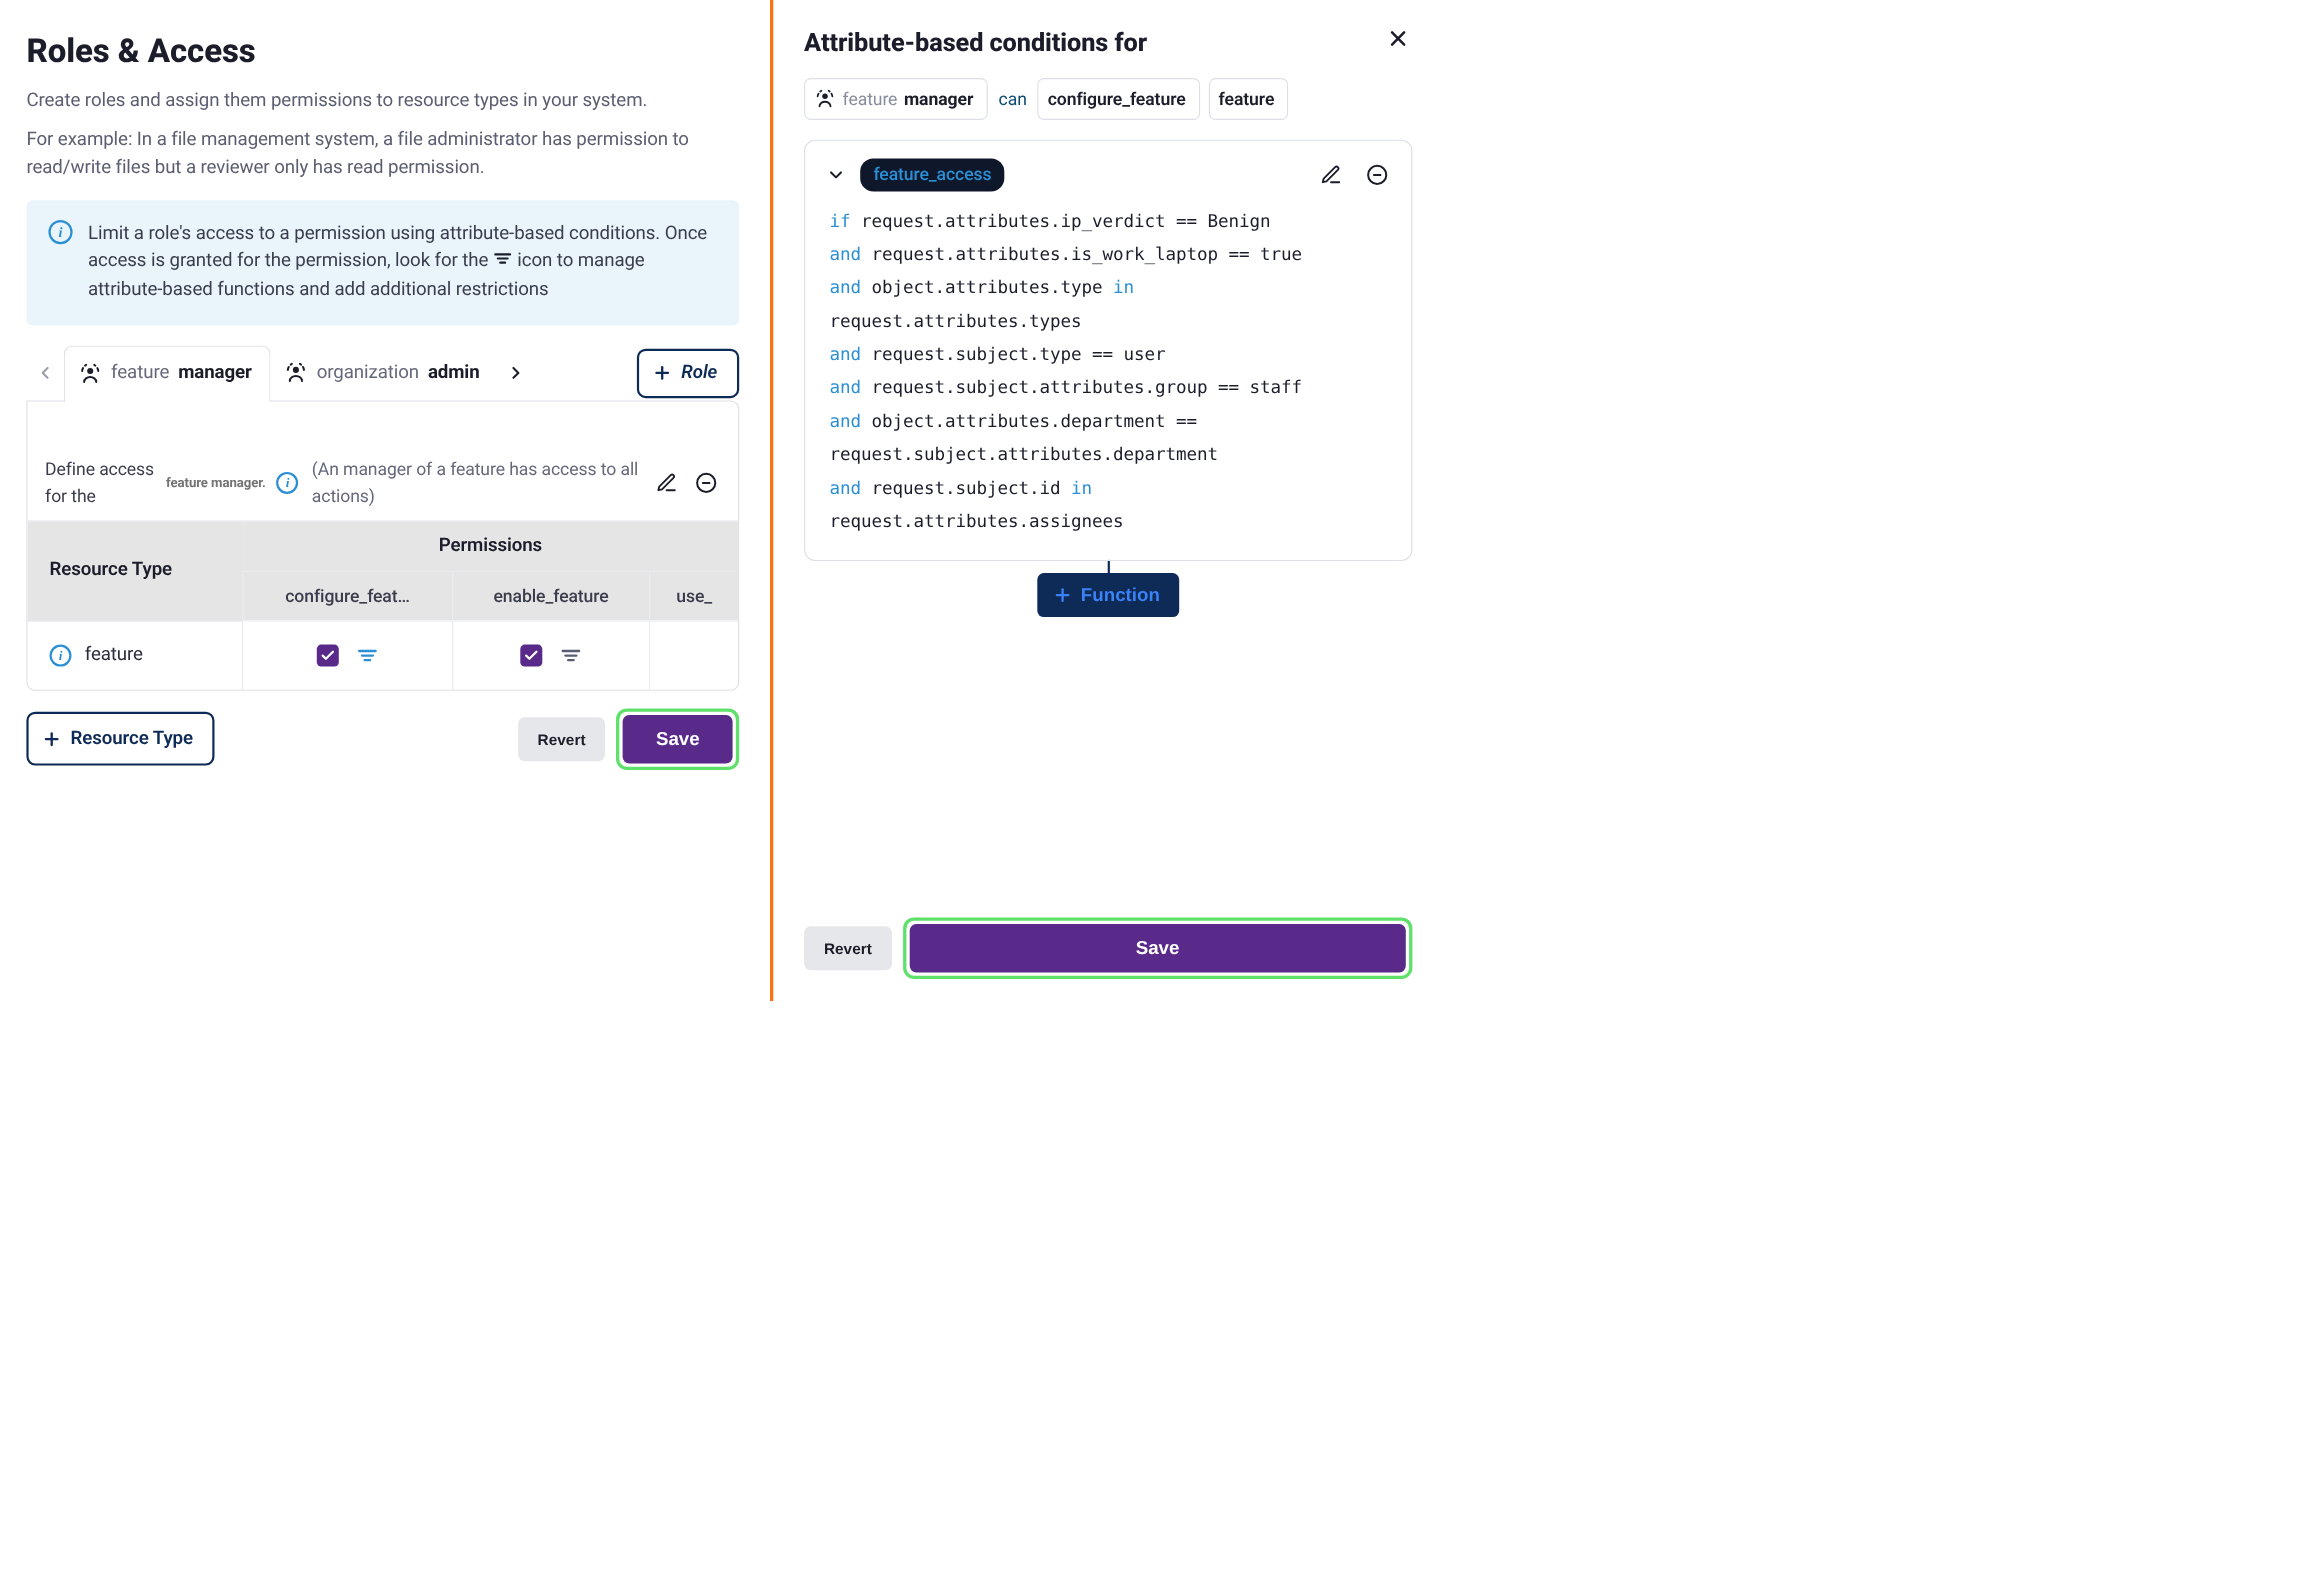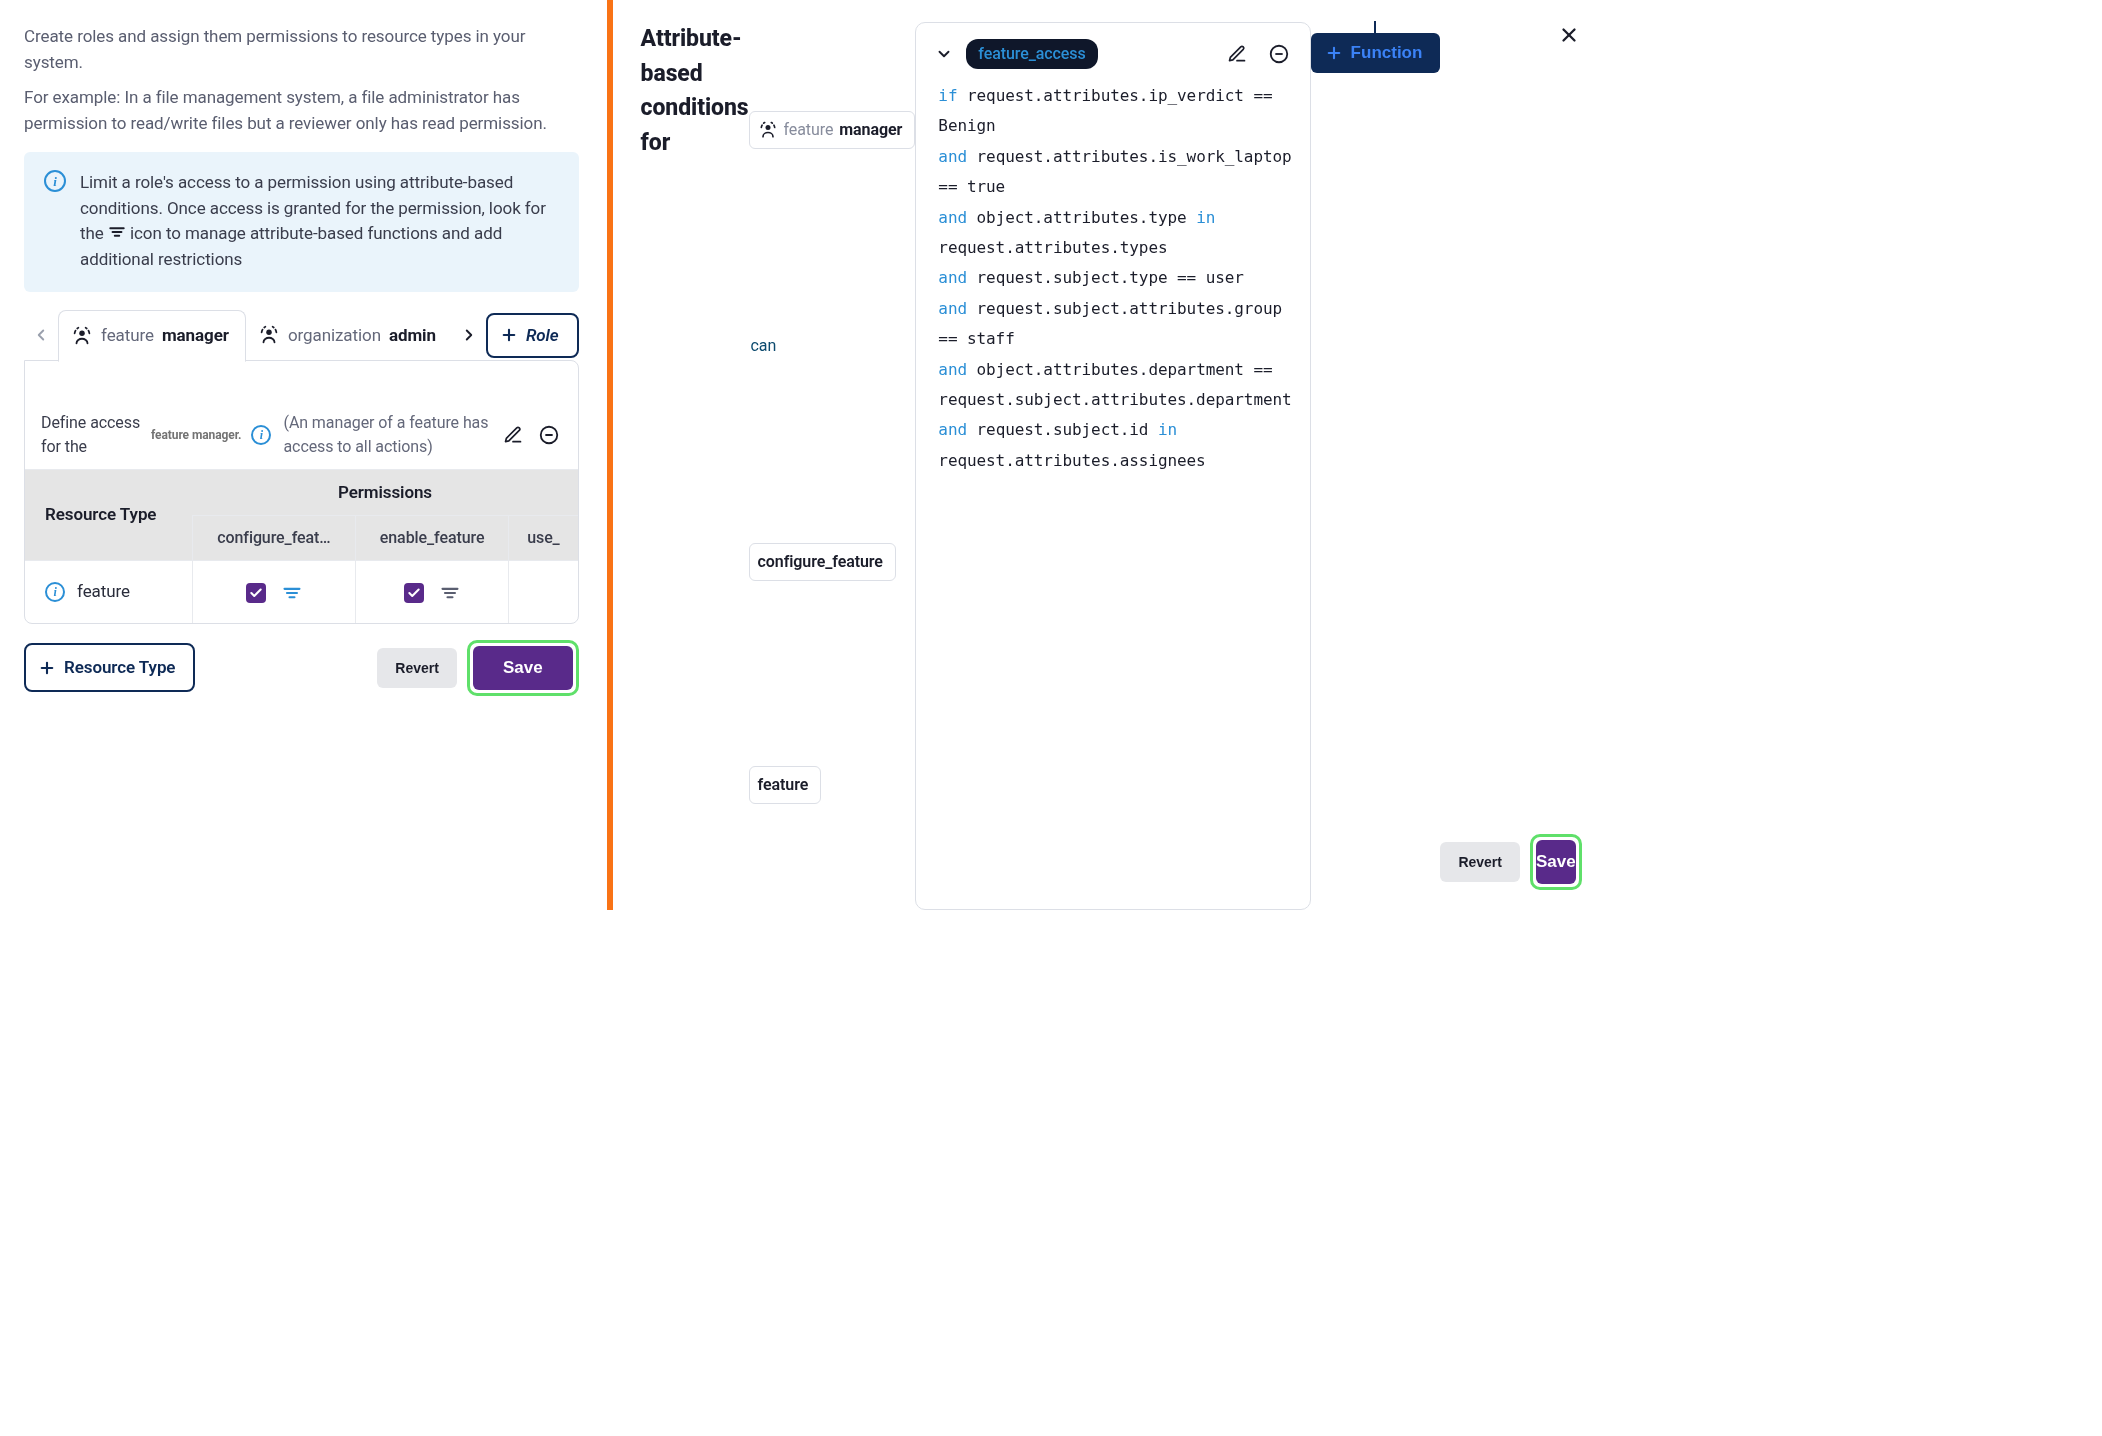--- a/index.html
+++ b/index.html
@@ -17,25 +17,25 @@
     display: flex;
     width: 1310px;
     min-height: 910px;
   }
   .left {
     width: 700px;
     padding: 24px 28px 0 24px;
   }
   .right {
     flex: 1;
-    border-left: 6px solid #f97316;
+    border-left: 3px solid #f97316;
     padding: 22px 26px 0 28px;
     position: relative;
     display: flex;
-    flex-direction: row;
+    flex-direction: column;
     justify-content: space-between;
   }
 
   
   h1 {
     font-size: 30px;
     font-weight: 800;
     color: #1b1d2a;
     margin-bottom: 10px;
   }
@@ -368,20 +368,21 @@
   .right-bottom .purple-btn { width:100%; padding:12px 0; }
 
   svg { display:block; }
 </style>
 </head>
 <body>
 
 <div class="app">
 
   <div class="left">
+    <h1>Roles &amp; Access</h1>
     <p class="subtitle">Create roles and assign them permissions to resource types in your system.</p>
     <p class="subtitle2">For example: In a file management system, a file administrator has permission to read/write files but a reviewer only has read permission.</p>
 
     <div class="info-banner">
       <span class="info-icon">i</span>
       <div class="info-banner-text">
         <span>Limit a role's access to a permission using attribute-based conditions. Once access is granted for the permission, look for the </span>
         <span class="tune-inline">
           <svg viewBox="0 0 24 24" width="18" height="18" fill="none" stroke="currentColor" stroke-width="2.5" stroke-linecap="round">
               <line x1="3" y1="7" x2="21" y2="7"></line>

